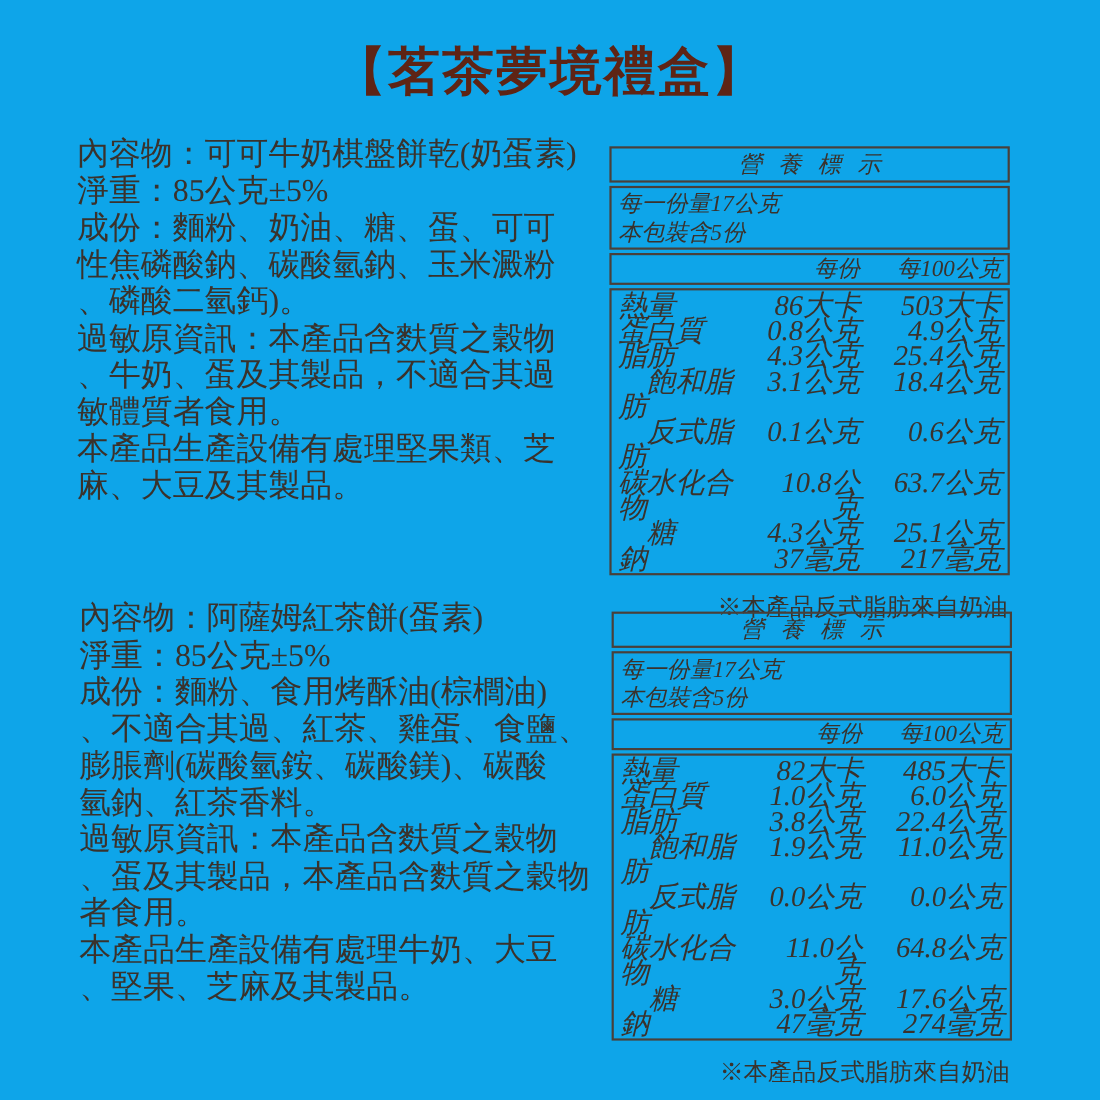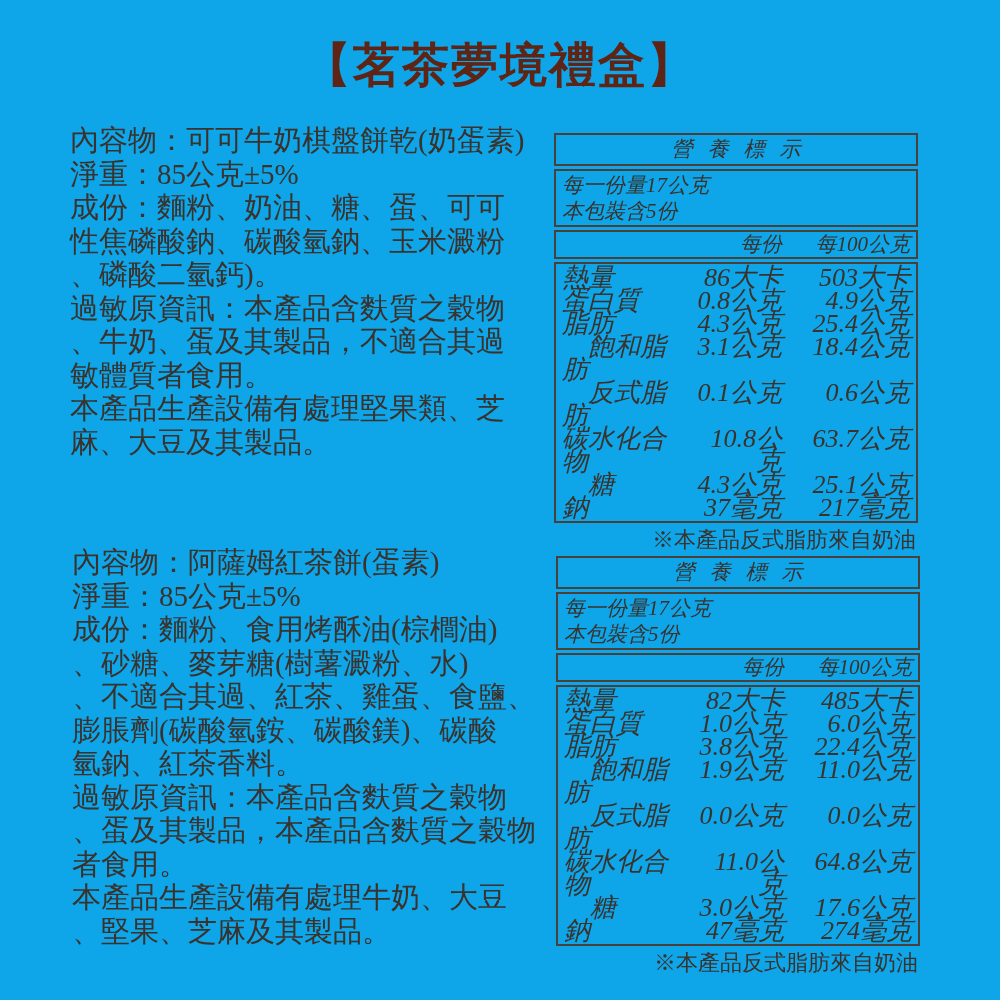--- a/index.html
+++ b/index.html
@@ -43,21 +43,21 @@
   .nt-head, .nrow { display: grid; grid-template-columns: 1fr 92px 128px; }
   .nt-head { font-size: 21px; line-height: 25px; padding: 0 6px; }
   .nt-data { padding: 2px 6px; }
   .nrow { font-size: 26px; line-height: 23px; }
   .num { text-align: right; }
   .nt-note {
     font-size: 22px;
     line-height: 26px;
     text-align: right;
     padding-right: 2px;
-    margin-top: 4px;
+    margin-top: 16px;
   }
 </style>
 </head>
 <body>
 
 <div class="page">
 
   <h1 class="title">【茗茶夢境禮盒】</h1>
 
   <div class="ptext" id="sec1-text">
@@ -126,21 +126,20 @@
         <span class="num">217毫克</span>
       </div>
     </div>
     <div class="nt-note">※本產品反式脂肪來自奶油</div>
   </div>
 
   <div class="ptext" id="sec2-text">
     <div class="pline">內容物：阿薩姆紅茶餅(蛋素)</div>
     <div class="pline">淨重：85公克±5%</div>
     <div class="pline">成份：麵粉、食用烤酥油(棕櫚油)</div>
-    <div class="pline">、砂糖、麥芽糖(樹薯澱粉、水)</div>
     <div class="pline">、不適合其過、紅茶、雞蛋、食鹽、</div>
     <div class="pline">膨脹劑(碳酸氫銨、碳酸鎂)、碳酸</div>
     <div class="pline">氫鈉、紅茶香料。</div>
     <div class="pline">過敏原資訊：本產品含麩質之穀物</div>
     <div class="pline">、蛋及其製品，本產品含麩質之穀物</div>
     <div class="pline">者食用。</div>
     <div class="pline">本產品生產設備有處理牛奶、大豆</div>
     <div class="pline">、堅果、芝麻及其製品。</div>
   </div>
 

